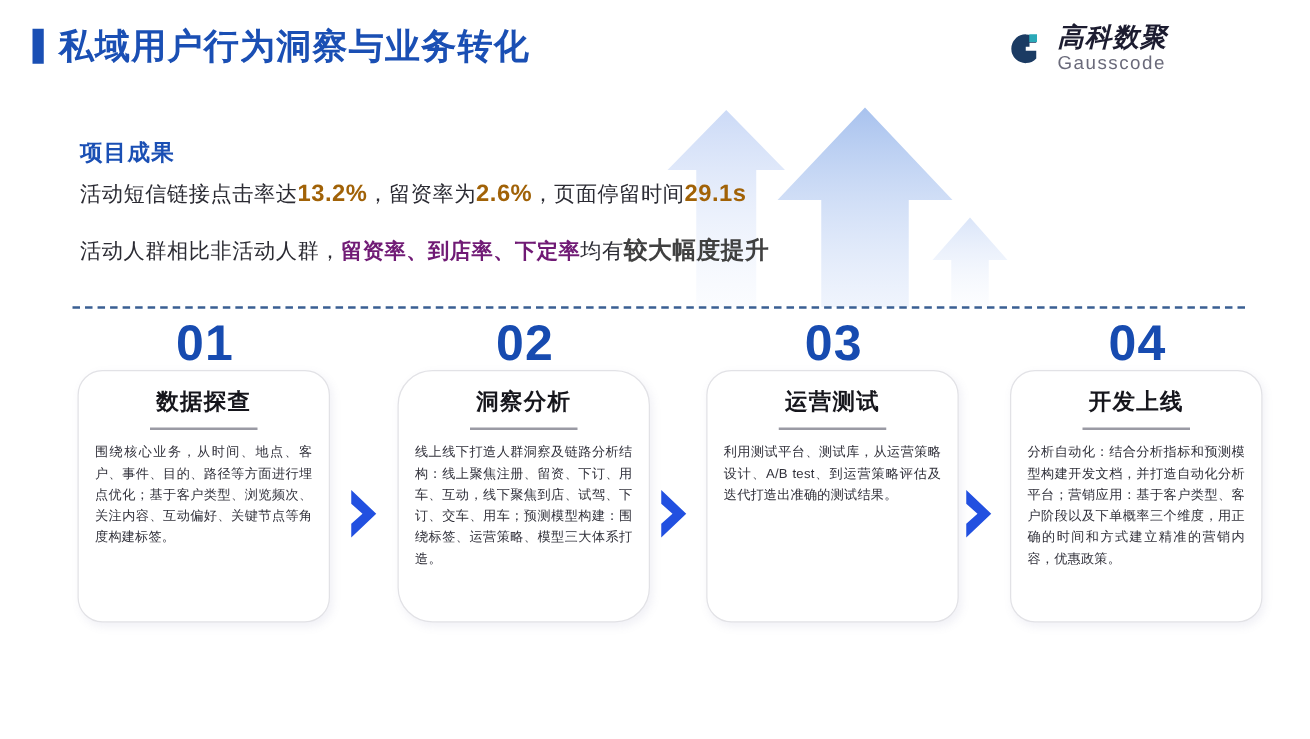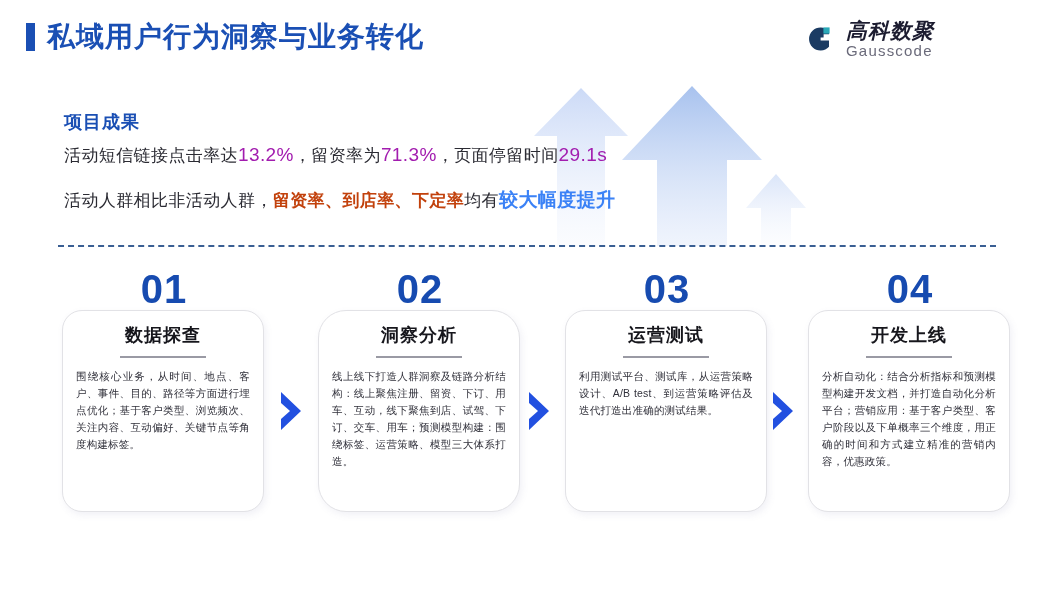--- a/index.html
+++ b/index.html
@@ -94,30 +94,30 @@
     margin-bottom: 10px;
   }
   .results-line {
     font-size: 17px;
     color: #2b2b33;
     letter-spacing: 0.4px;
     margin-bottom: 20px;
     white-space: nowrap;
   }
   .results-line .hl {
-    color: #a21caf;
-    font-weight: normal;
+    color: #a16207;
+    font-weight: bold;
     font-size: 19px;
   }
   .results-line .bold {
     font-weight: bold;
-    color: #c2410c;
+    color: #701a75;
   }
   .results-line .hl-phrase {
-    color: #3b82f6;
+    color: #404040;
     font-weight: bold;
     font-size: 19px;
   }
 
   
   .divider {
     position: absolute;
     left: 58px; top: 245px;
     width: 938px;
     height: 0;
@@ -127,21 +127,21 @@
   
   .steps {
     position: absolute;
     left: 0; top: 268px;
     width: 1048px;
     height: 250px;
   }
 
   .step {
     position: absolute;
-    top: 42px;
+    top: 28px;
     width: 202px;
     height: 202px;
     background: #ffffff;
     border: 1px solid #e2e2e6;
     border-radius: 20px;
     box-shadow: 2px 3px 7px rgba(120,120,170,0.10);
   }
   .step.s1 { left: 62px; }
   .step.s2 { left: 318px; border-radius: 28px; }
   .step.s3 { left: 565px; }
@@ -246,21 +246,21 @@
     <g>
       <path d="M776 96 L806 130 L791 130 L791 168 L761 168 L761 130 L746 130 Z" fill="url(#gradC)"></path>
     </g>
   </svg>
 </div>
 
 <div class="results">
   <div class="results-heading">项目成果</div>
 
   <div class="results-line">
-    <span>活动短信链接点击率达</span><span class="hl">13.2%</span><span>，留资率为</span><span class="hl">71.3%</span><span>，页面停留时间</span><span class="hl">29.1s</span>
+    <span>活动短信链接点击率达</span><span class="hl">13.2%</span><span>，留资率为</span><span class="hl">2.6%</span><span>，页面停留时间</span><span class="hl">29.1s</span>
   </div>
 
   <div class="results-line">
     <span>活动人群相比非活动人群，</span><span class="bold">留资率、到店率、下定率</span><span>均有</span><span class="hl-phrase">较大幅度提升</span>
   </div>
 </div>
 
 <div class="divider"></div>
 
 <div class="steps">

